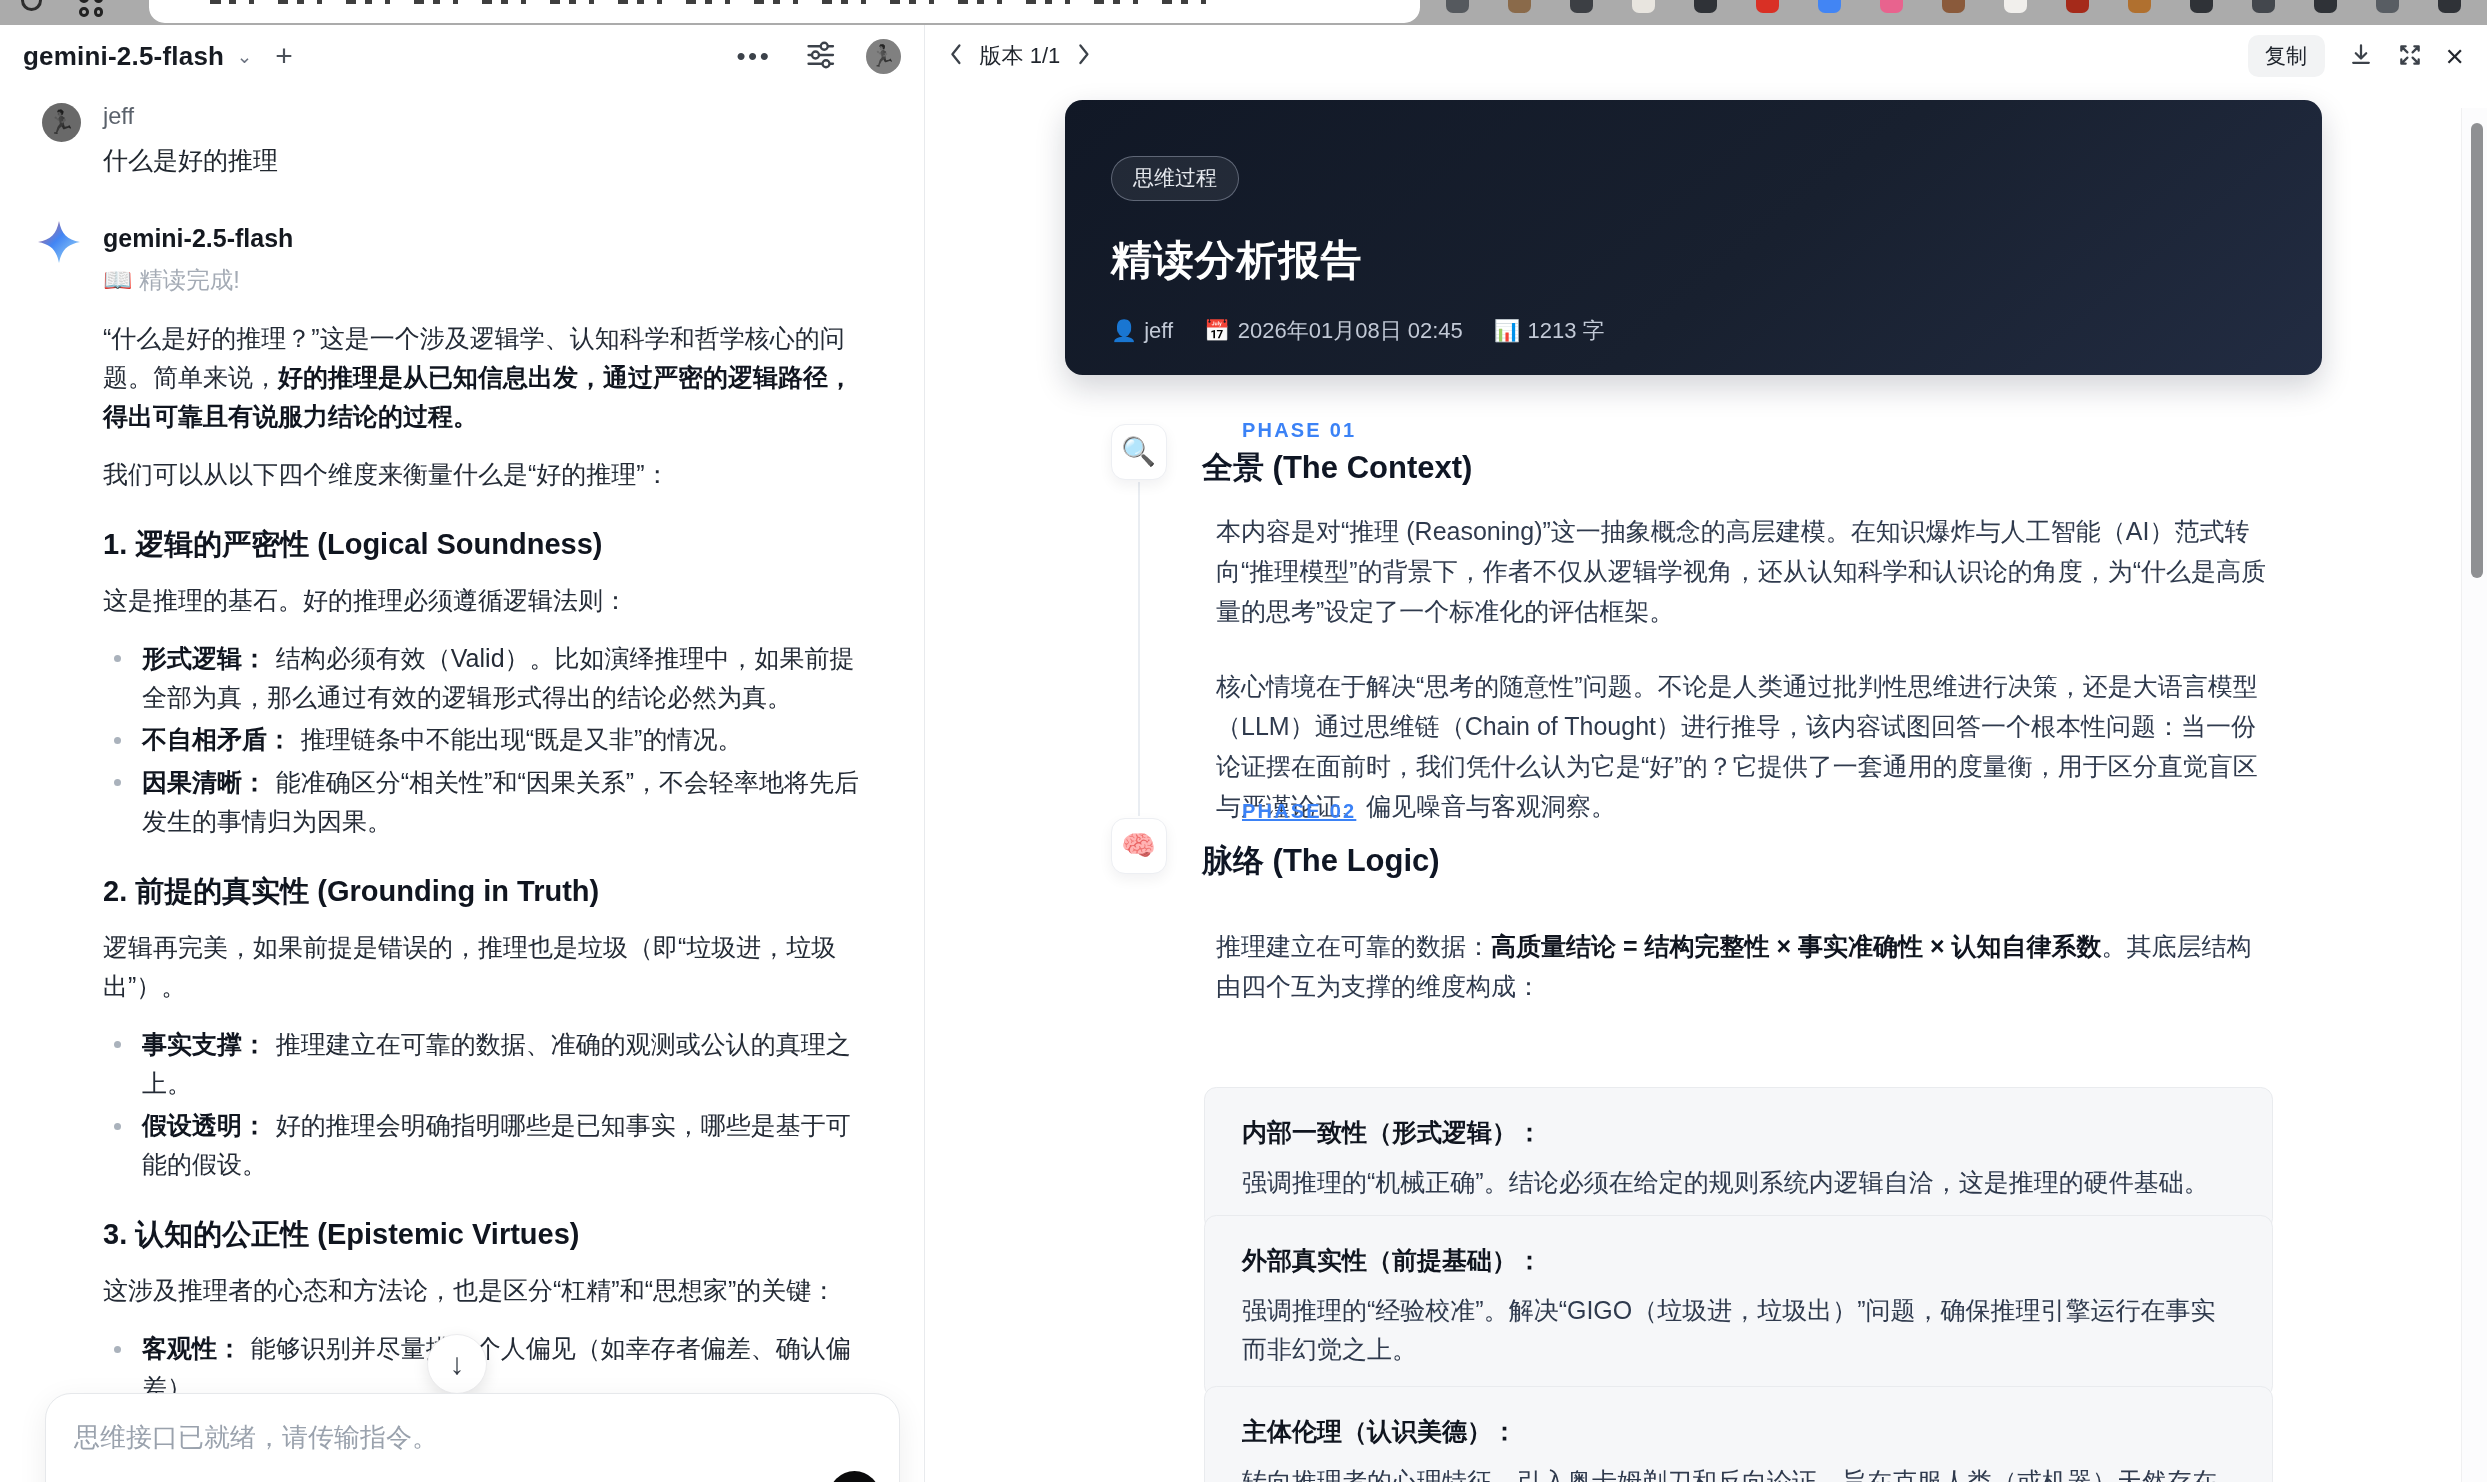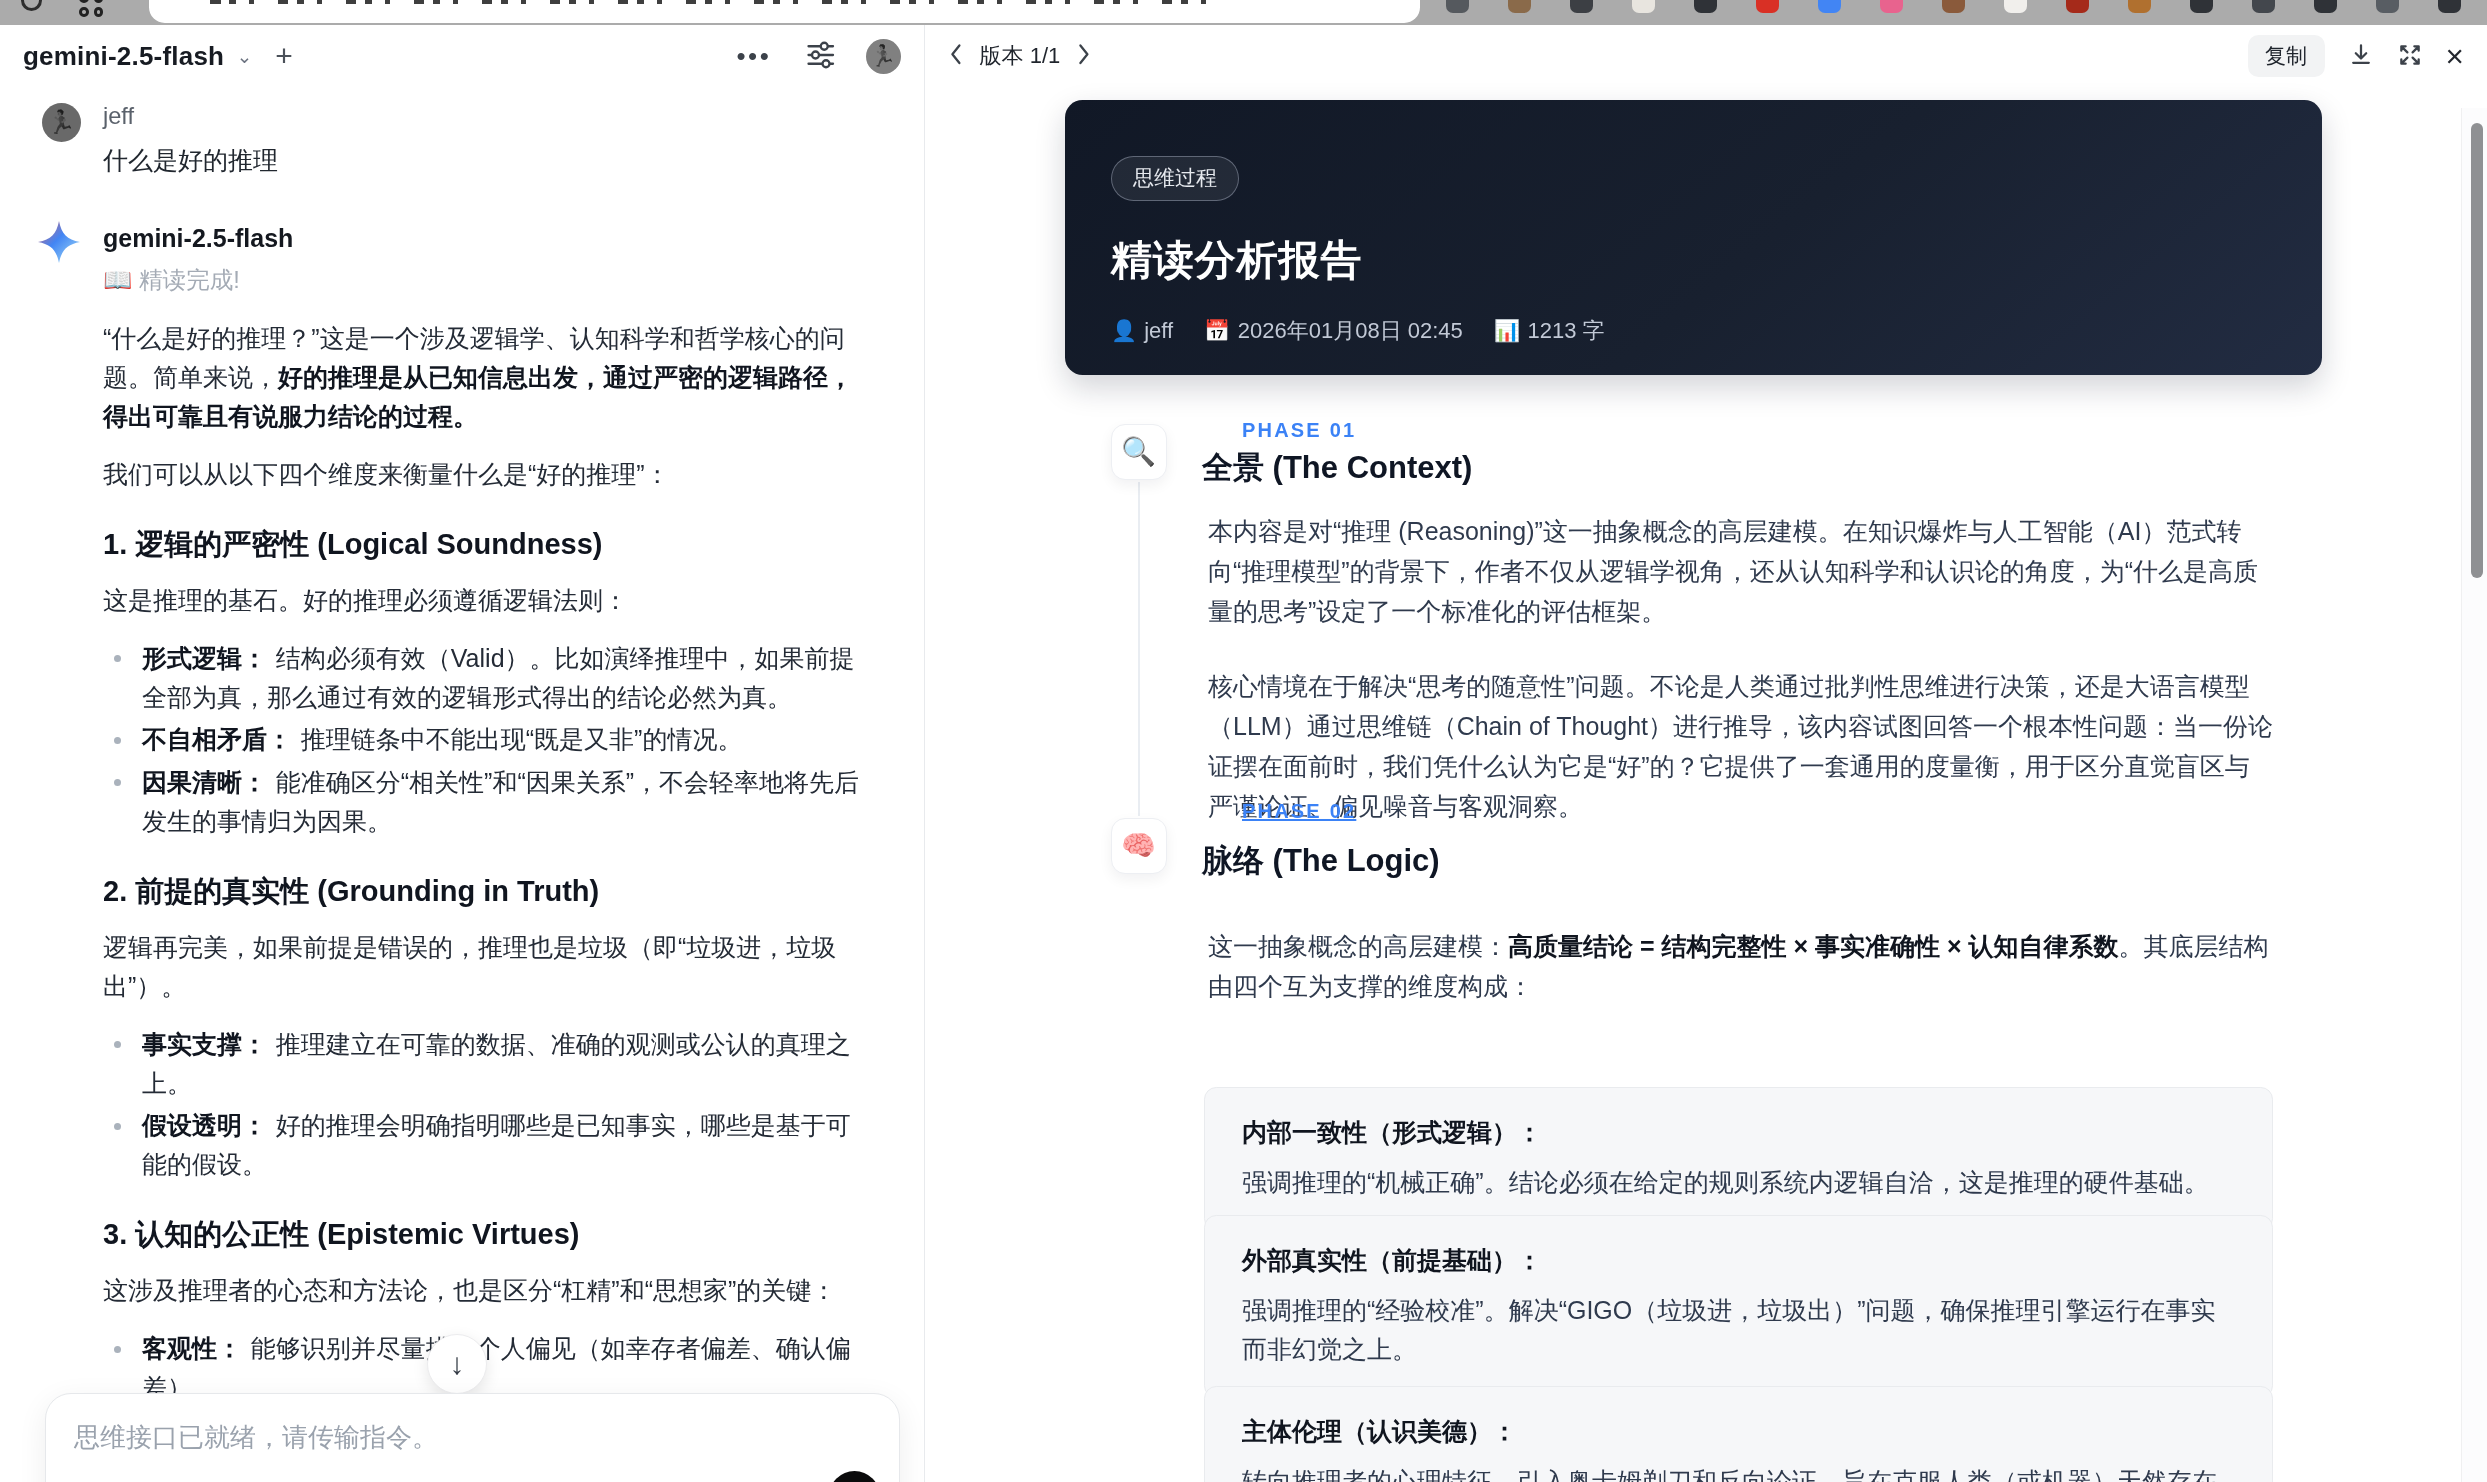--- a/index.html
+++ b/index.html
@@ -100,21 +100,21 @@
 
   .timeline-line { position:absolute; left:73px; top:382px; width:1.8px; height:334px; background:#e9edf2; }
   .phase-icon { position:absolute; width:56px; height:56px; background:#fff;
     border:0.9px solid #edeff3; border-radius:14px; box-shadow:0 5.3px 14px rgba(15,23,42,.06);
     display:flex; align-items:center; justify-content:center; font-size:28px; z-index:2; }
   .phase-label { position:absolute; left:137px; font-size:20px; font-weight:700;
     color:#3b82f6; letter-spacing:2.2px;margin-left:40px; }
   .phase-title { position:absolute; left:137px; font-size:31px; font-weight:700; color:#0f1624; }
   .phase-paras { position:absolute; left:143px; width:1066px; font-size:25px;
     line-height:40px; color:#2f3a4d; }
-  .phase-paras p { margin:0 0 35px 0; }
+  .phase-paras p { margin:0 0 35px 8px; }
   .phase-paras .b { font-weight:700; color:#10151f; }
 
   .logic-card { position:absolute; left:139px; width:1069px; background:#f6f7f9;
     border:0.9px solid #e9ebee; border-radius:12.3px; padding:28px 37px; }
   .logic-card h4 { font-size:25px; font-weight:700; color:#10151f; margin-bottom:14px; }
   .logic-card p { font-size:25px; line-height:39px; color:#2f3a4d; }
 
   .scroll-track { position:absolute; right:0; top:83px; width:26px; height:1375px;
     background:#fcfcfd; border-left:0.9px solid #f0f0f1; }
   .scroll-thumb { position:absolute; right:4.4px; top:15px; width:11.4px; height:455px;
@@ -315,21 +315,21 @@
         <p>本内容是对“推理 (Reasoning)”这一抽象概念的高层建模。在知识爆炸与人工智能（AI）范式转向“推理模型”的背景下，作者不仅从逻辑学视角，还从认知科学和认识论的角度，为“什么是高质量的思考”设定了一个标准化的评估框架。</p>
         <p>核心情境在于解决“思考的随意性”问题。不论是人类通过批判性思维进行决策，还是大语言模型（LLM）通过思维链（Chain of Thought）进行推导，该内容试图回答一个根本性问题：当一份论证摆在面前时，我们凭什么认为它是“好”的？它提供了一套通用的度量衡，用于区分直觉盲区与严谨论证、偏见噪音与客观洞察。</p>
       </div>
 
       <div class="phase-icon" style="left:46px; top:718px;">
           <span>🧠</span>
         </div>
       <div class="phase-label" style="top:700px;text-decoration:underline;">PHASE 02</div>
       <div class="phase-title" style="top:740px;">脉络 (The Logic)</div>
       <div class="phase-paras" style="top:826px;">
-        <p><span>这一抽象概念的高层建模：</span><span class="b">高质量结论 = 结构完整性 × 事实准确性 × 认知自律系数</span><span>。其底层结构由四个互为支撑的维度构成：</span></p>
+        <p><span>推理建立在可靠的数据：</span><span class="b">高质量结论 = 结构完整性 × 事实准确性 × 认知自律系数</span><span>。其底层结构由四个互为支撑的维度构成：</span></p>
       </div>
 
       <div class="logic-card" style="top:987px;">
         <h4>内部一致性（形式逻辑）：</h4>
         <p>强调推理的“机械正确”。结论必须在给定的规则系统内逻辑自洽，这是推理的硬件基础。</p>
       </div>
       <div class="logic-card" style="top:1115px;">
         <h4>外部真实性（前提基础）：</h4>
         <p>强调推理的“经验校准”。解决“GIGO（垃圾进，垃圾出）”问题，确保推理引擎运行在事实而非幻觉之上。</p>
       </div>

